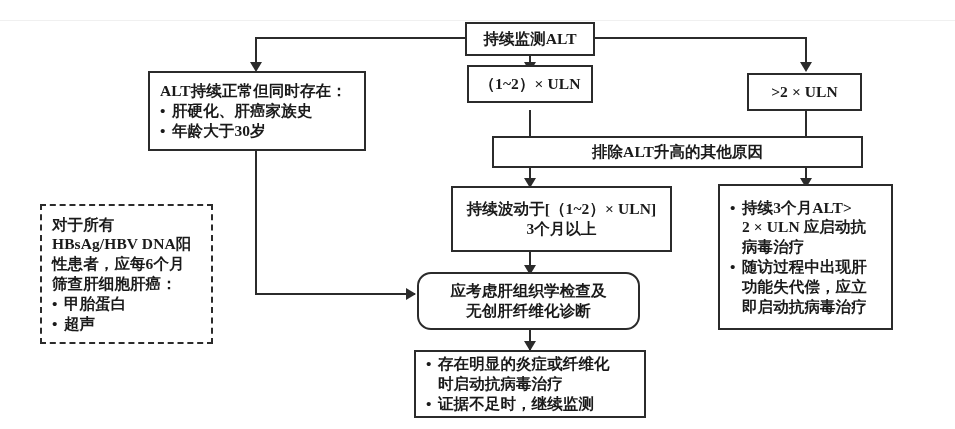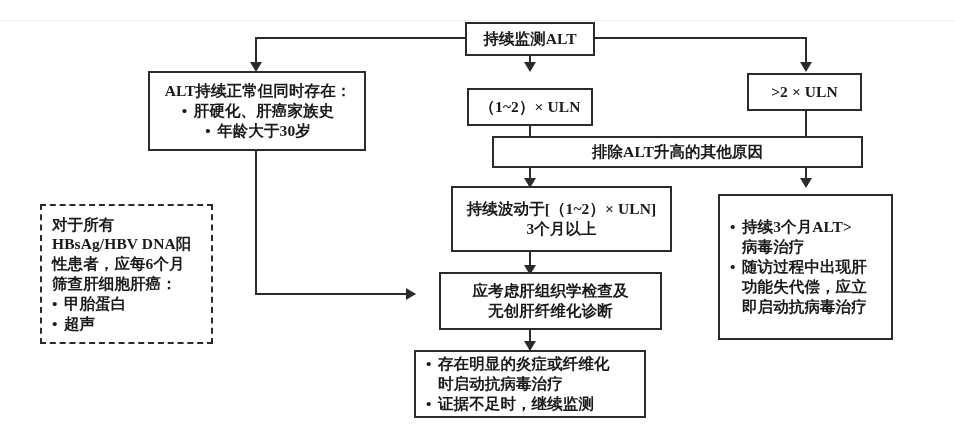--- a/index.html
+++ b/index.html
@@ -137,56 +137,57 @@
   <div class="arrow-down" style="left:524px; top:341px;"></div>
 
   <div class="vline" style="left:255px; top:150px; height:145px;"></div>
   <div class="hline" style="left:255px; top:293px; width:160px;"></div>
   <div class="arrow-right" style="left:406px; top:288px;"></div>
 
   <div class="node fs15 center" style="left:465px; top:22px; width:130px; height:34px;">
     <span class="ln">持续监测ALT</span>
   </div>
 
-  <div class="node fs15 bullets" style="left:148px; top:71px; width:218px; height:80px;align-items:center;">
+  <div class="node fs15 bullets" style="left:148px; top:71px; width:218px; height:80px;">
     <span class="plain-line">ALT持续正常但同时存在：</span>
     <span class="bl">肝硬化、肝癌家族史</span>
     <span class="bl">年龄大于30岁</span>
   </div>
 
-  <div class="node fs15 center" style="left:467px; top:88px; width:126px; height:38px;">
+  <div class="node fs15 center" style="left:467px; top:65px; width:126px; height:38px;">
     <span class="ln">（1~2）× ULN</span>
   </div>
 
   <div class="node fs15 center" style="left:747px; top:73px; width:115px; height:38px;">
     <span class="ln">&gt;2 × ULN</span>
   </div>
 
   <div class="node fs15 center" style="left:492px; top:136px; width:371px; height:32px;">
     <span class="ln">排除ALT升高的其他原因</span>
   </div>
 
   <div class="node fs15 center" style="left:419px; top:186px; width:221px; height:66px;margin-left:32px;">
     <span class="ln">持续波动于[（1~2）× ULN]</span>
     <span class="ln">3个月以上</span>
   </div>
 
-  <div class="node fs15 center" style="left:439px; top:272px; width:223px; height:58px;">
+  <div class="node fs15 center" style="left:417px; top:272px; width:223px; height:58px;border-radius:14px;">
     <span class="ln">应考虑肝组织学检查及</span>
     <span class="ln">无创肝纤维化诊断</span>
   </div>
 
   <div class="node fs15 bullets" style="left:414px; top:350px; width:232px; height:68px;">
     <span class="bl">存在明显的炎症或纤维化</span>
     <span class="cont">时启动抗病毒治疗</span>
     <span class="bl">证据不足时，继续监测</span>
   </div>
 
-  <div class="node fs15 bullets" style="left:718px; top:194px; width:175px; height:146px;">
+  <div class="node fs15 bullets" style="left:718px; top:184px; width:175px; height:146px;">
     <span class="bl">持续3个月ALT&gt;</span>
+    <span class="cont">2 × ULN  应启动抗</span>
     <span class="cont">病毒治疗</span>
     <span class="bl">随访过程中出现肝</span>
     <span class="cont">功能失代偿，应立</span>
     <span class="cont">即启动抗病毒治疗</span>
   </div>
 
   <div class="node dashed fs15 bullets" style="left:40px; top:204px; width:173px; height:140px;">
     <span class="plain-line">对于所有</span>
     <span class="plain-line">HBsAg/HBV DNA阳</span>
     <span class="plain-line">性患者，应每6个月</span>

